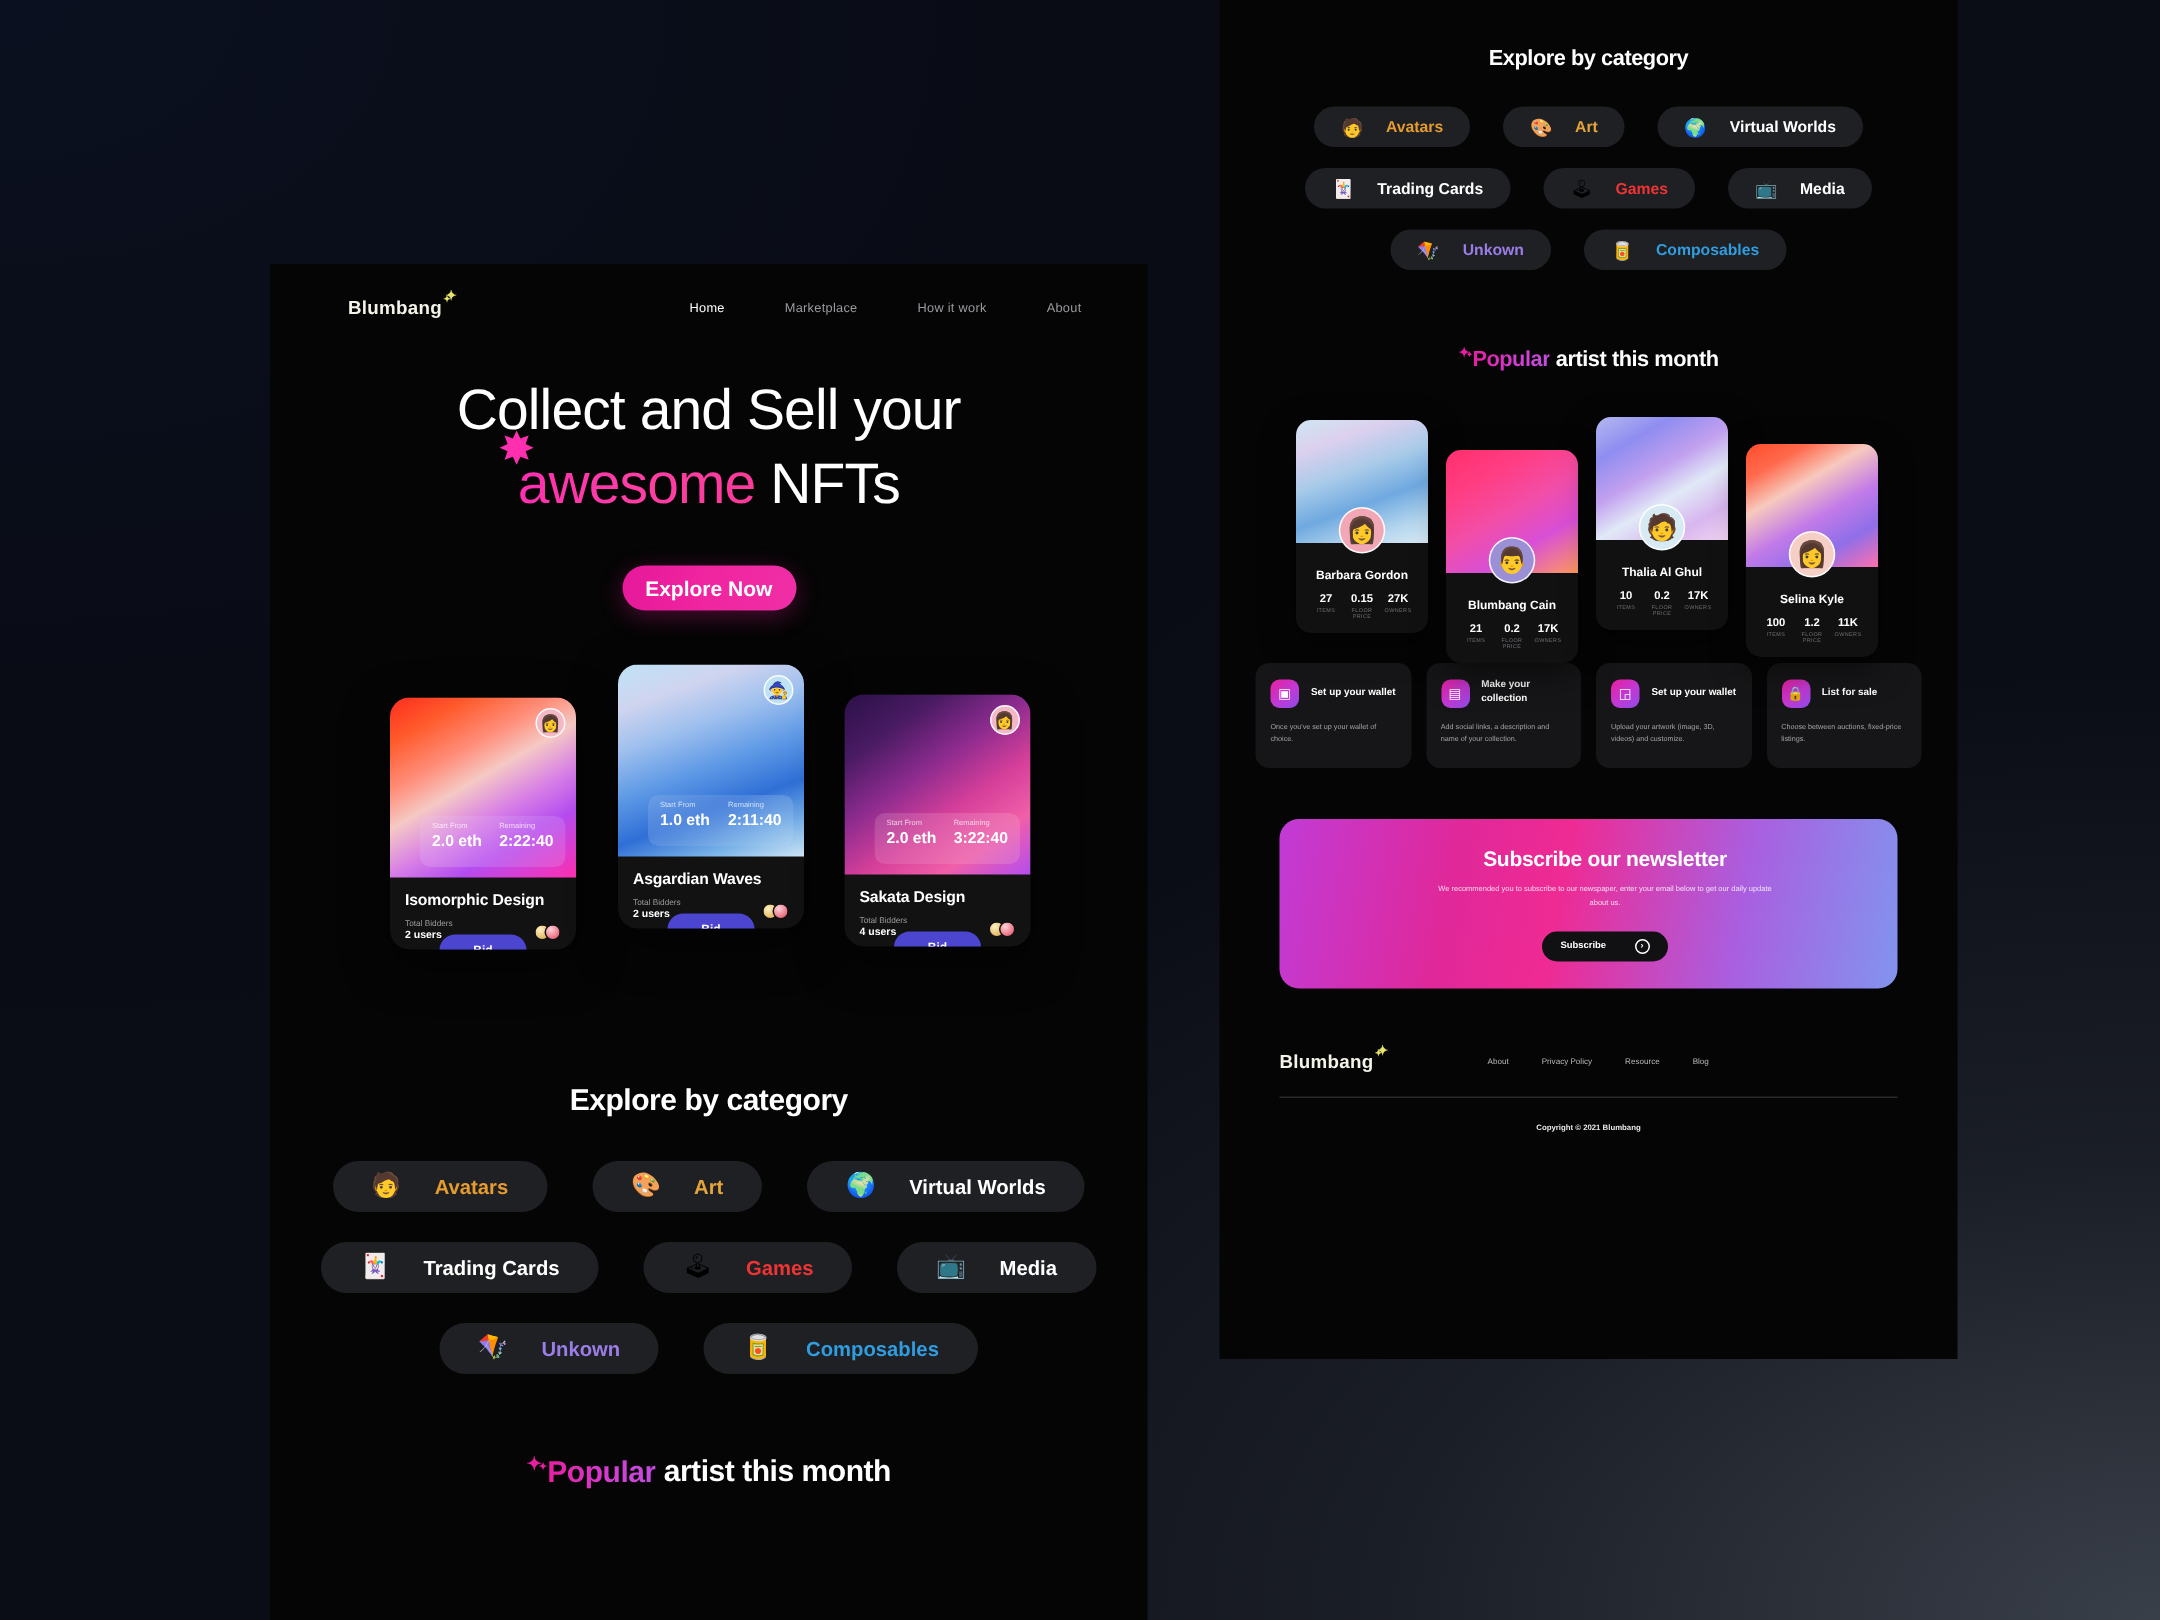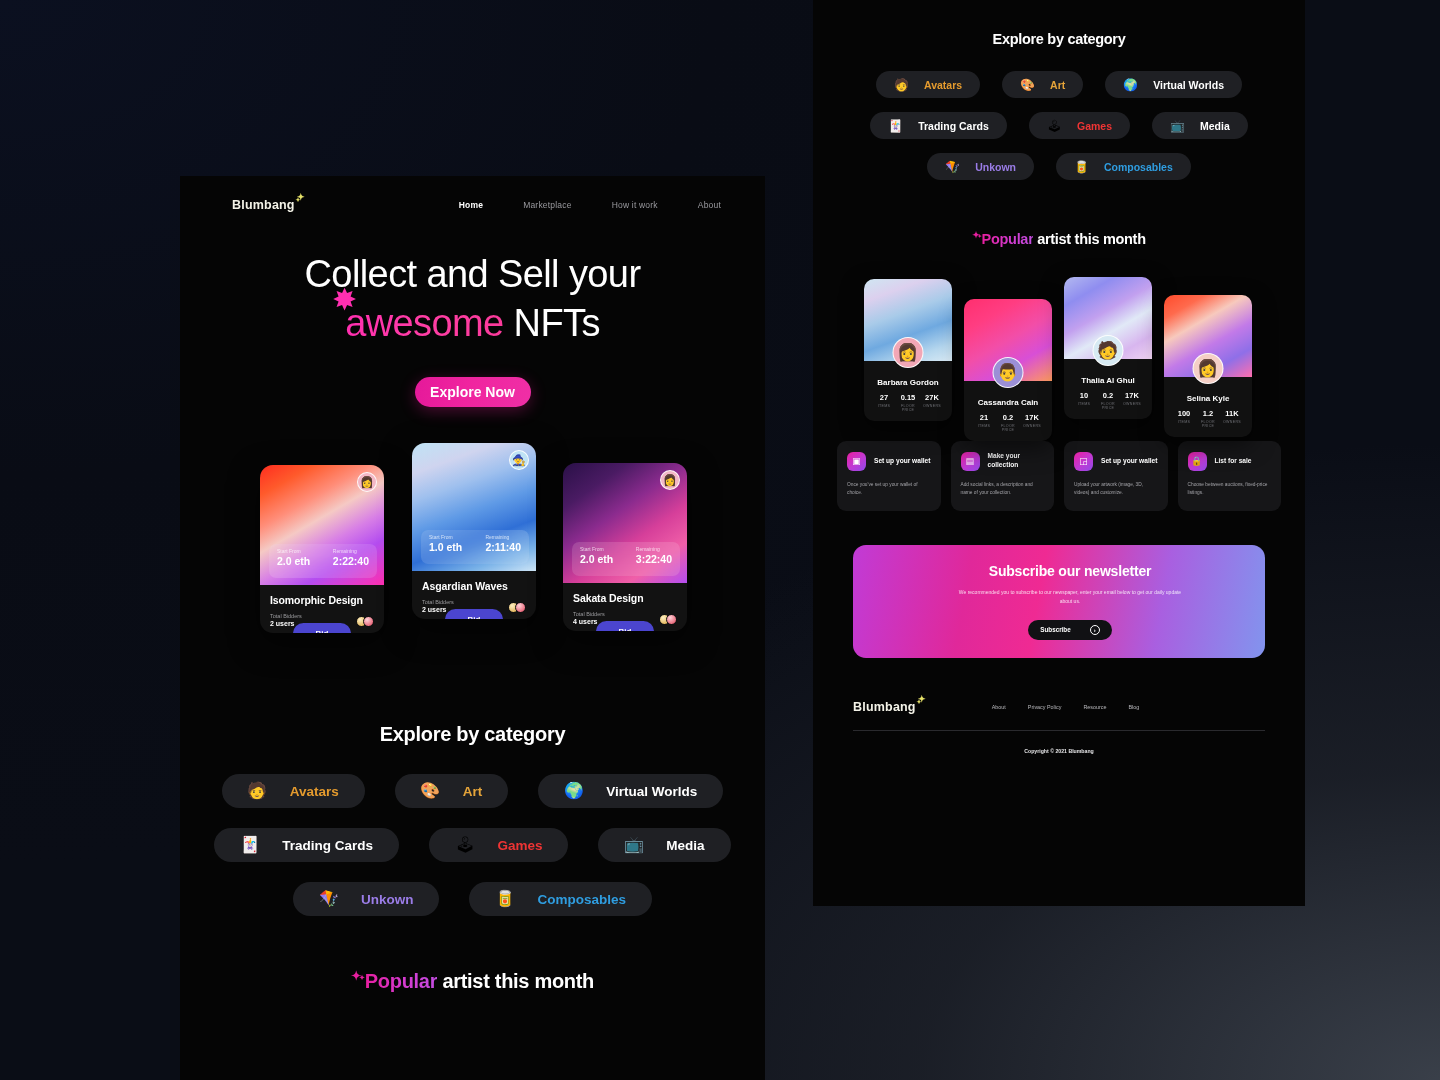--- a/index.html
+++ b/index.html
@@ -25,21 +25,21 @@
   #panel-left  { left:180px; top:176px; width:585px; height:904px; }
   #panel-right { left:813px; top:0px;  width:492px; height:906px; }
 
   
   .navbar { display:flex; align-items:center; justify-content:space-between; padding:22px 44px 0 52px; }
   .brand { position:relative; color:#f4f3e8; font-weight:bold; font-size:12.5px; letter-spacing:.2px; }
   .brand .spark { position:absolute; right:-10px; top:-5px; color:#e8e36a; font-size:9px; line-height:1; }
   .brand .spark2 { position:absolute; right:-6px; top:-1px; color:#e8e36a; font-size:6px; line-height:1; }
   .nav-links { display:flex; gap:40px; align-items:center; }
   .nav-links a { color:#9a9a9f; font-size:8.5px; text-decoration:none; letter-spacing:.2px; }
-  .nav-links a.active { color:#ffffff; font-weight:bold; }
+  .nav-links a.active { color:#ffffff; font-weight:normal; }
 
   
   .hero { text-align:center; margin-top:38px; }
   .hero h1 { color:#fff; font-size:38px; line-height:1.28; font-weight:normal; letter-spacing:-.6px; }
   .hero .line2 { position:relative; display:inline-block; }
   .hero .awesome {
     background:linear-gradient(90deg,#ff2fb0 0%,#ff3ea5 50%,#fb3a9b 100%);
     -webkit-background-clip:text; background-clip:text; color:transparent;
   }
   .hero .burst {
@@ -67,21 +67,21 @@
   #nft-1 .nft-art { height:128px; background:linear-gradient(160deg,#bfe3f5 0%,#cfd4ef 18%,#9fc0ee 34%,#5f9ae6 52%,#2f6fd6 70%,#79b2e8 86%,#cfe6f7 100%); }
   #nft-2 .nft-art { background:linear-gradient(145deg,#2a1048 0%,#4a1b63 22%,#8b2b8e 42%,#d63f9a 62%,#f05fa8 80%,#b44df0 100%); }
   .nft-avatar {
     position:absolute; right:7px; top:7px; width:20px; height:20px; border-radius:50%;
     border:1.4px solid rgba(255,255,255,.9); display:flex; align-items:center; justify-content:center;
     font-size:11px; background:#f3b8c6; overflow:hidden;
   }
   #nft-1 .nft-avatar { background:#bfe3f5; }
   #nft-2 .nft-avatar { background:#f3b8c6; }
   .nft-meta {
-    position:absolute; left:9px; right:7px; bottom:7px; height:34px; border-radius:7px;
+    position:absolute; left:20px; right:7px; bottom:7px; height:34px; border-radius:7px;
     background:rgba(255,255,255,.13); backdrop-filter:blur(6px);
     display:flex; padding:4px 8px; justify-content:space-between;
   }
   .nft-meta .col { display:flex; flex-direction:column; gap:1px; }
   .nft-meta .lbl { color:rgba(255,255,255,.72); font-size:5px; }
   .nft-meta .val { color:#fff; font-size:10.5px; font-weight:bold; }
   .nft-body { padding:9px 10px 6px; position:relative;border-radius:10px; }
   .nft-title { color:#fff; font-size:10.5px; font-weight:bold; letter-spacing:-.1px; }
   .nft-sub { margin-top:7px; display:flex; align-items:flex-end; justify-content:space-between; }
   .nft-sub .blbl { color:#9b9b9e; font-size:5.5px; }
@@ -429,21 +429,21 @@
               <div class="sl">OWNERS</div>
             </div>
         </div>
       </div>
     </div>
 
     <div class="artist-card" id="artist-1">
       <div class="artist-art"></div>
       <div class="artist-pfp">👨</div>
       <div class="artist-body">
-        <div class="artist-name">Cassandra Cain</div>
+        <div class="artist-name">Blumbang Cain</div>
         <div class="artist-stats">
           <div class="st">
               <div class="sv">21</div>
               <div class="sl">ITEMS</div>
             </div>
           <div class="st">
               <div class="sv">0.2</div>
               <div class="sl">FLOOR PRICE</div>
             </div>
           <div class="st">

